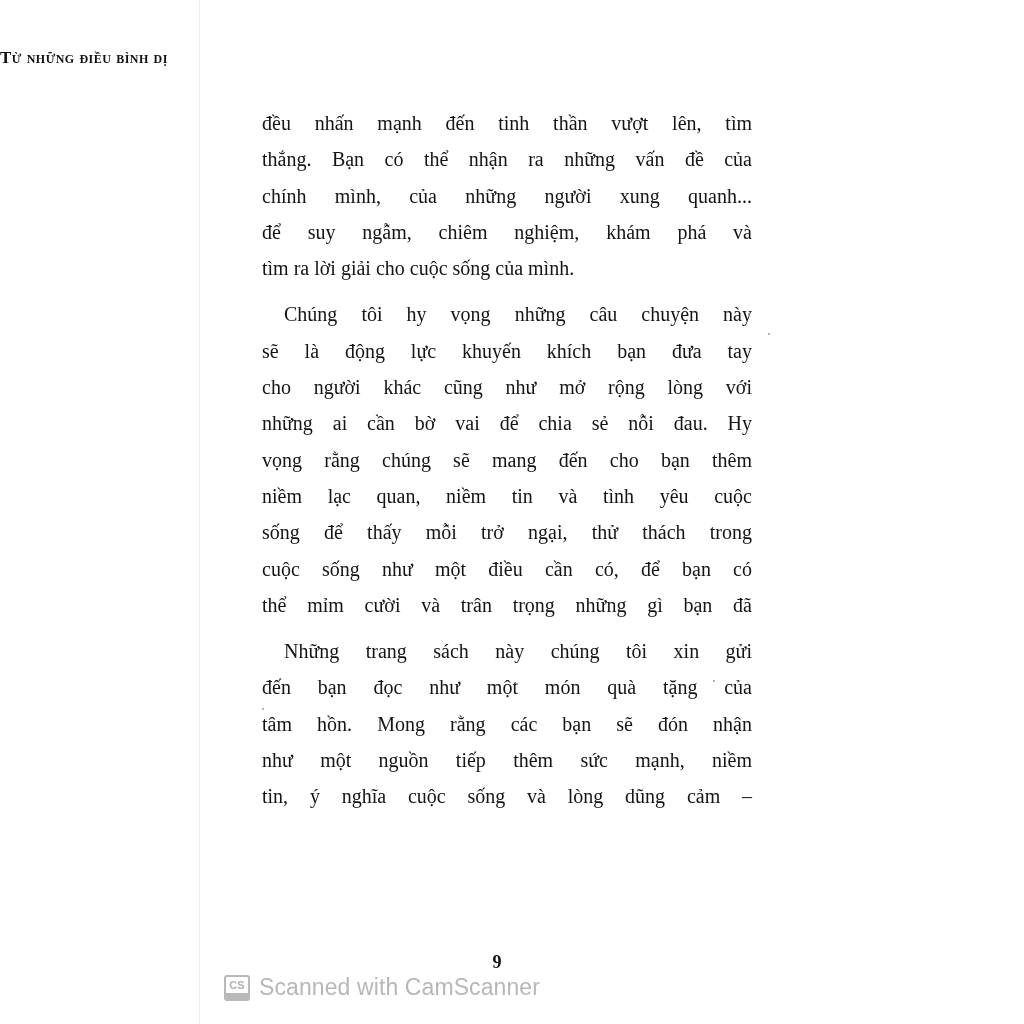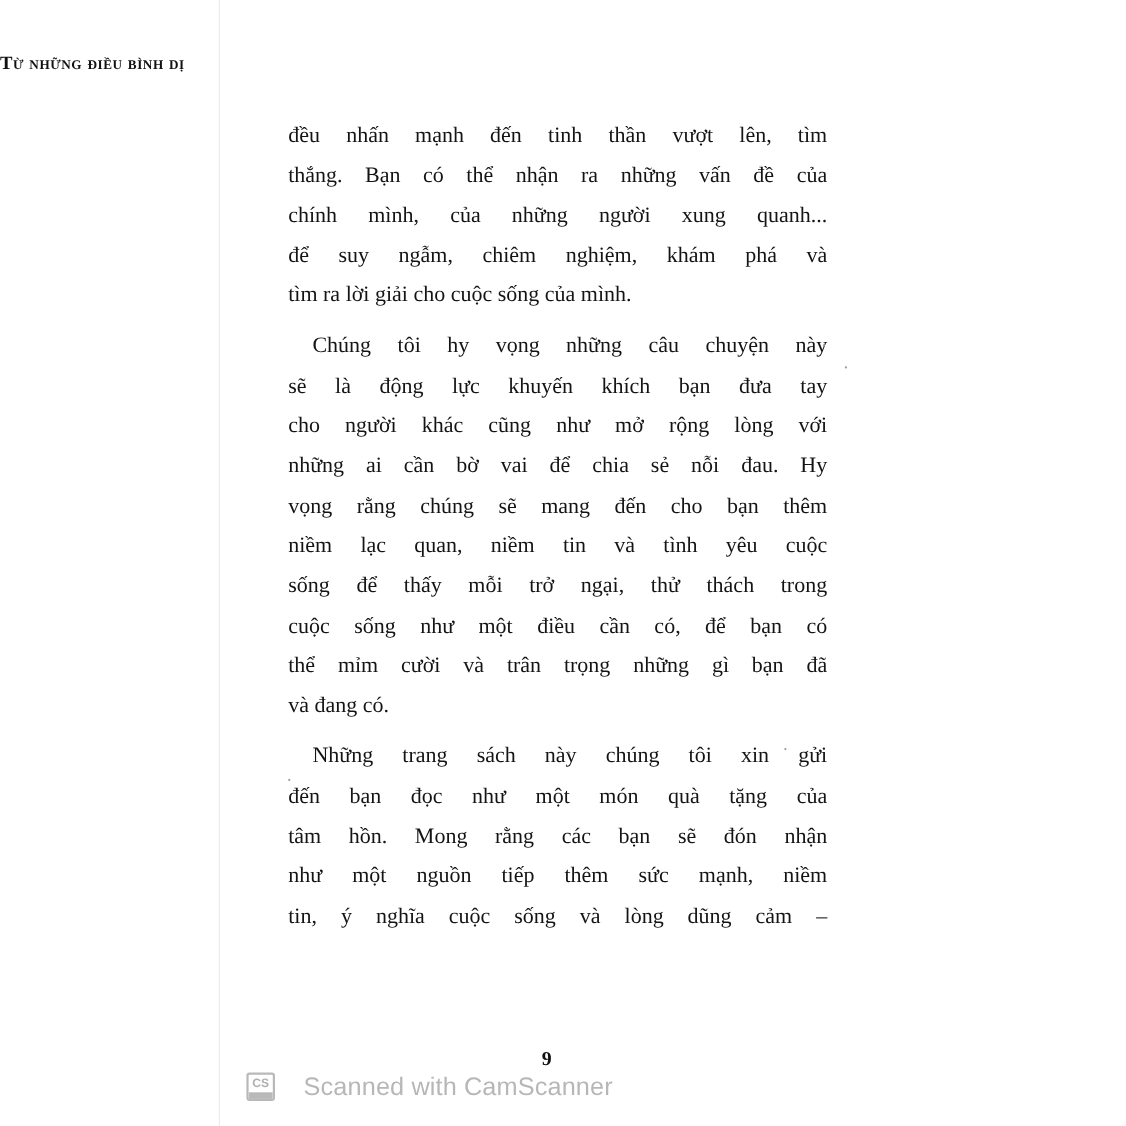--- a/index.html
+++ b/index.html
@@ -70,21 +70,21 @@
       font-weight: bold;
       font-size: 18px;
       color: #111;
     }
     .watermark {
       position: absolute;
       top: 974px;
       left: 224px;
       display: flex;
       align-items: center;
-      gap: 26px;
+      gap: 9px;
     }
     .cs-logo {
       width: 26px;
       height: 26px;
       border: 2px solid #b9b9b9;
       border-radius: 3px;
       box-sizing: border-box;
       position: relative;
       background: #ffffff;
       overflow: hidden;
@@ -144,21 +144,20 @@
   <div>
     <span class="line indent">Chúng tôi hy vọng những câu chuyện này</span>
     <span class="line">sẽ là động lực khuyến khích bạn đưa tay</span>
     <span class="line">cho người khác cũng như mở rộng lòng với</span>
     <span class="line">những ai cần bờ vai để chia sẻ nỗi đau. Hy</span>
     <span class="line">vọng rằng chúng sẽ mang đến cho bạn thêm</span>
     <span class="line">niềm lạc quan, niềm tin và tình yêu cuộc</span>
     <span class="line">sống để thấy mỗi trở ngại, thử thách trong</span>
     <span class="line">cuộc sống như một điều cần có, để bạn có</span>
     <span class="line">thể mỉm cười và trân trọng những gì bạn đã</span>
-    <span class="line last">và đang có.</span>
   </div>
   <div class="para-gap"></div>
 
   <div>
     <span class="line indent">Những trang sách này chúng tôi xin gửi</span>
     <span class="line">đến bạn đọc như một món quà tặng của</span>
     <span class="line">tâm hồn. Mong rằng các bạn sẽ đón nhận</span>
     <span class="line">như một nguồn tiếp thêm sức mạnh, niềm</span>
     <span class="line">tin, ý nghĩa cuộc sống và lòng dũng cảm –</span>
   </div>

